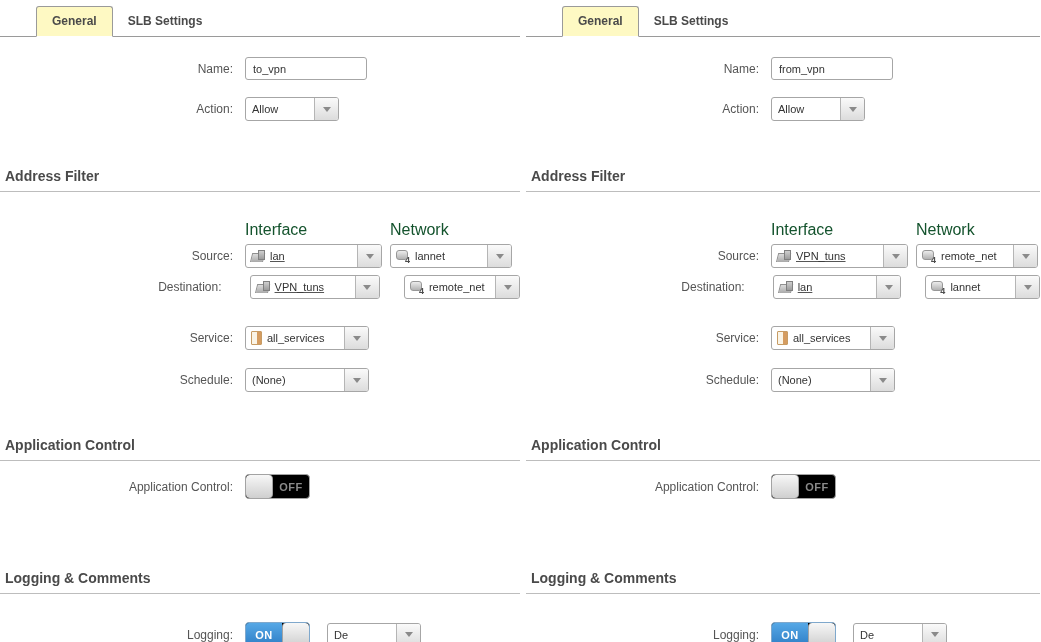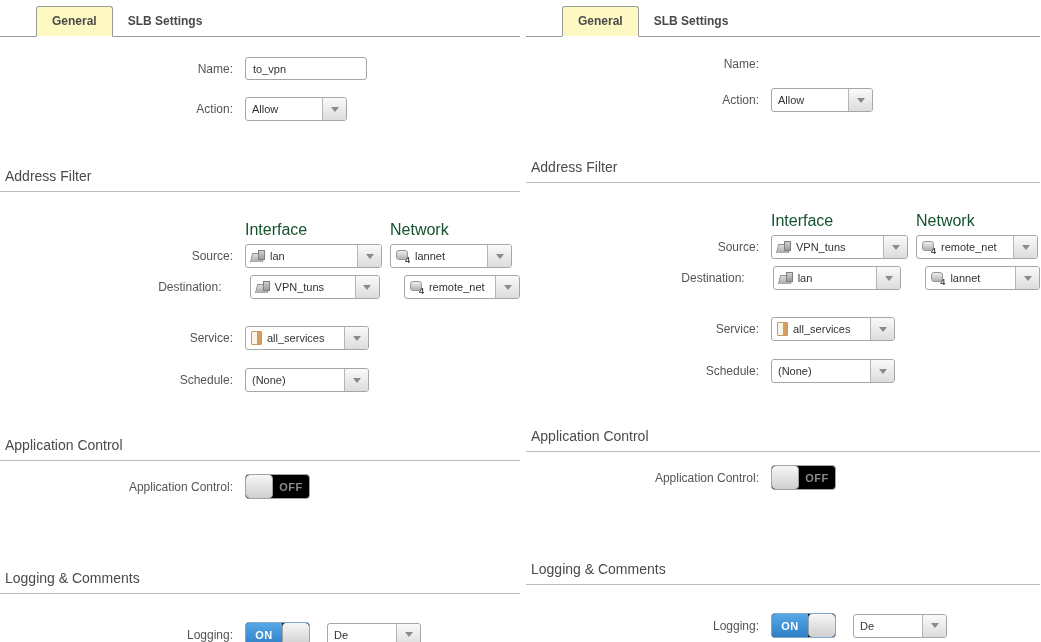--- a/index.html
+++ b/index.html
@@ -35,22 +35,22 @@
   .dropdown {
     display:flex; align-items:center; height:24px; border:1px solid #a6a6a6;
     border-radius:3px; background:#fff; overflow:hidden;
   }
   .dd-value { flex:1; font-size:11px; color:#333; padding-left:6px; white-space:nowrap; overflow:hidden; }
   .dd-btn {
     width:24px; align-self:stretch; flex:0 0 24px; border-left:1px solid #b5b5b5;
     background:linear-gradient(#fafafa,#dcdcdc); display:flex; align-items:center; justify-content:center;
   }
   .tri { width:0; height:0; border-left:4px solid transparent; border-right:4px solid transparent; border-top:5px solid #8a8a8a; }
-  .w-action   { width:102px; }
-  .w-iface    { width:137px; }
+  .w-action   { width:94px; }
+  .w-iface    { width:137px;text-decoration:underline; }
   .w-net      { width:122px; }
   .w-svc      { width:124px; }
   .w-log      { width:94px;gap:48px; }
 
   
   .icon { display:inline-block; flex:0 0 auto; margin:0 5px 0 5px; position:relative; }
   .dd-value.with-icon { padding-left:0; display:flex; align-items:center; }
   .interface-icon { width:14px; height:12px; }
   .interface-icon::before {
     content:""; position:absolute; left:0; top:3px; width:11px; height:8px;
@@ -72,21 +72,21 @@
   .service-icon { width:11px; height:14px; }
   .service-icon::before {
     content:""; position:absolute; inset:0; background:#faf4e6; border:1px solid #c79c64; border-radius:1px;
   }
   .service-icon::after {
     content:""; position:absolute; right:1px; top:1px; width:4px; height:12px; background:#d59c60;
   }
 
   
   .section-heading {
-    font-size:14px; font-weight:normal; color:#4a4a4a; padding:0 0 7px 5px;
+    font-size:14px; font-weight:bold; color:#4a4a4a; padding:0 0 7px 5px;
     border-bottom:1px solid #bdbdbd;
   }
 
   
   .toggle {
     display:inline-flex; width:65px; height:25px; border:1px solid #a3a3a3;
     border-radius:4px; overflow:hidden; background:#000000;
   }
   .toggle .knob {
     width:27px; flex:0 0 27px; background:linear-gradient(#f7f7f7,#cfcfcf); border-radius:4px;
@@ -248,20 +248,21 @@
   </div>
 
   <div class="panel right">
     <div class="tabbar">
       <div class="tab active">General</div>
       <div class="tab">SLB Settings</div>
     </div>
 
     <div class="row row-name">
       <div class="lbl">Name:</div>
+      <input class="text-input" value="from_vpn" style="">
     </div>
 
     <div class="row row-action">
       <div class="lbl">Action:</div>
       <div class="dropdown w-action">
         <span class="dd-value">Allow</span>
         <span class="dd-btn">
             <span class="tri"></span>
           </span>
       </div>

